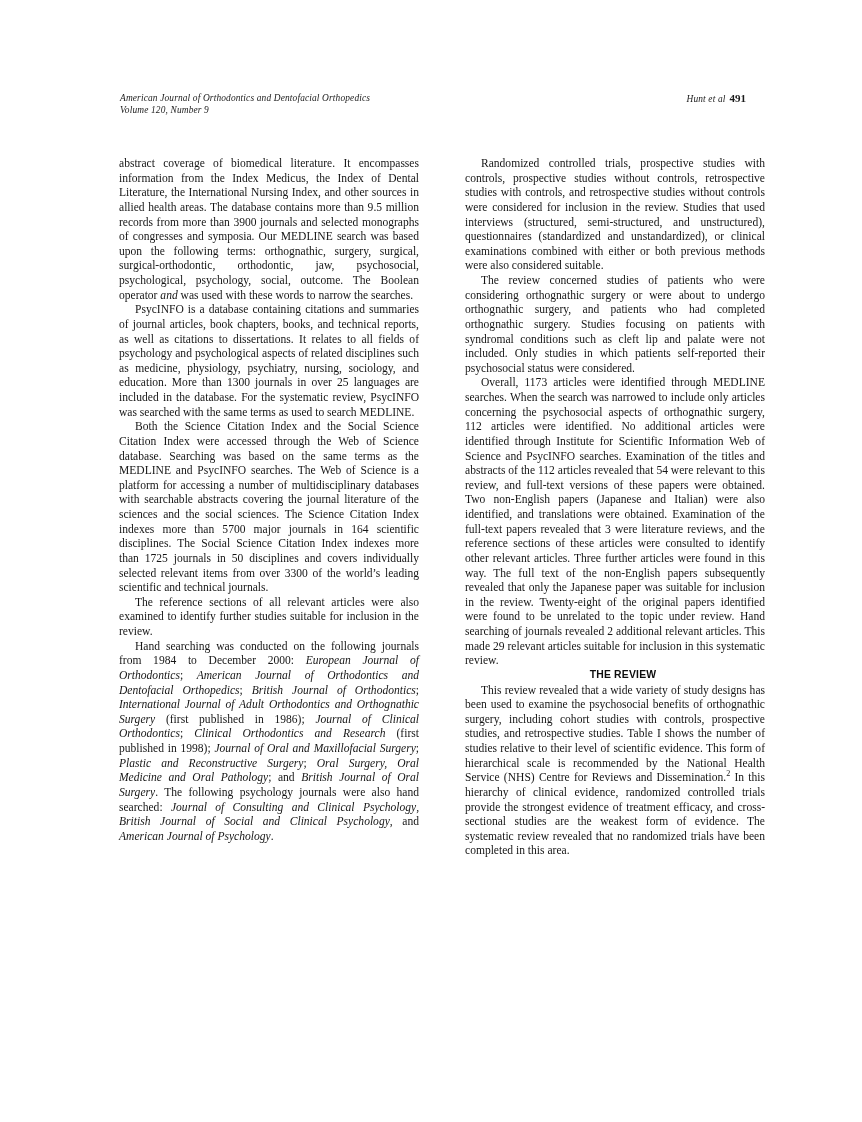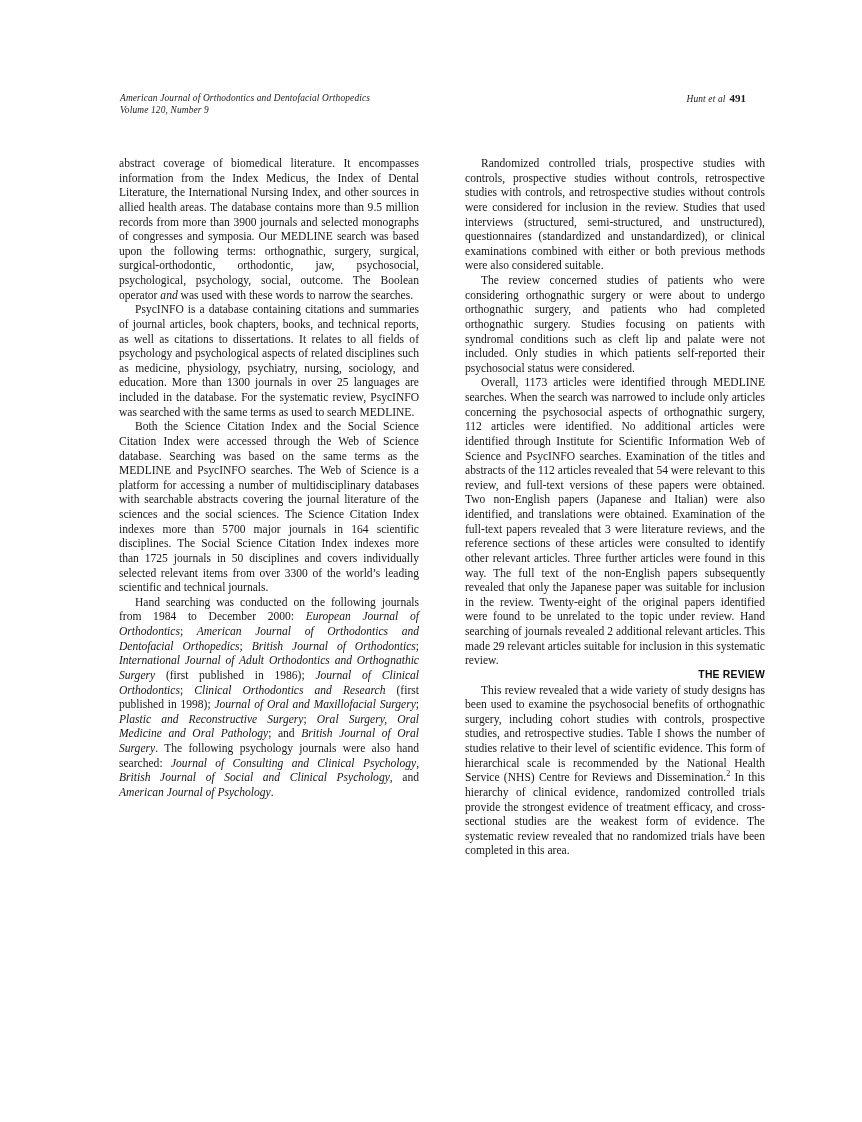--- a/index.html
+++ b/index.html
@@ -87,21 +87,21 @@
   .col p.no-indent { text-indent: 0; }
 
   i, em { }
 
   .sec-head {
     font-family: "Liberation Sans", "DejaVu Sans", sans-serif;
     font-weight: bold;
     font-size: 10.4px;
     line-height: 14.62px;
     letter-spacing: 0.2px;
-    text-align: right;
+    text-align: center;
     text-indent: 0;
     margin: 13px 0 2px 0;
     color: #0d0d0d;
   }
 
   sup {
     font-size: 0.7em;
     vertical-align: super;
     line-height: 0;
   }
@@ -122,20 +122,21 @@
   </div>
 
   <div class="col col-left">
 
     <p class="no-indent"><span>abstract coverage of biomedical literature. It encompasses information from the Index Medicus, the Index of Dental Literature, the International Nursing Index, and other sources in allied health areas. The database contains more than 9.5 million records from more than 3900 journals and selected monographs of congresses and symposia. Our MEDLINE search was based upon the following terms: orthognathic, surgery, surgical, surgical-orthodontic, orthodontic, jaw, psychosocial, psychological, psychology, social, outcome. The Boolean operator </span><i>and</i><span> was used with these words to narrow the searches.</span></p>
 
     <p><span>PsycINFO is a database containing citations and summaries of journal articles, book chapters, books, and technical reports, as well as citations to dissertations. It relates to all fields of psychology and psychological aspects of related disciplines such as medicine, physiology, psychiatry, nursing, sociology, and education. More than 1300 journals in over 25 languages are included in the database. For the systematic review, PsycINFO was searched with the same terms as used to search MEDLINE.</span></p>
 
     <p><span>Both the Science Citation Index and the Social Science Citation Index were accessed through the Web of Science database. Searching was based on the same terms as the MEDLINE and PsycINFO searches. The Web of Science is a platform for accessing a number of multidisciplinary databases with searchable abstracts covering the journal literature of the sciences and the social sciences. The Science Citation Index indexes more than 5700 major journals in 164 scientific disciplines. The Social Science Citation Index indexes more than 1725 journals in 50 disciplines and covers individually selected relevant items from over 3300 of the world’s leading scientific and technical journals.</span></p>
 
+    <p><span>The reference sections of all relevant articles were also examined to identify further studies suitable for inclusion in the review.</span></p>
 
     <p>Hand searching was conducted on the following journals from 1984 to December 2000: <i>European Journal of Orthodontics</i>; <i>American Journal of Orthodontics and Dentofacial Orthopedics</i>; <i>British Journal of Orthodontics</i>; <i>International Journal of Adult Orthodontics and Orthognathic Surgery</i> (first published in 1986); <i>Journal of Clinical Orthodontics</i>; <i>Clinical Orthodontics and Research</i> (first published in 1998); <i>Journal of Oral and Maxillofacial Surgery</i>; <i>Plastic and Reconstructive Surgery</i>; <i>Oral Surgery, Oral Medicine and Oral Pathology</i>; and <i>British Journal of Oral Surgery</i>. The following psychology journals were also hand searched: <i>Journal of Consulting and Clinical Psychology</i>, <i>British Journal of Social and Clinical Psychology</i>, and <i>American Journal of Psychology</i>.</p>
 
   </div>
 
   <div class="col col-right">
 
     <p><span>Randomized controlled trials, prospective studies with controls, prospective studies without controls, retrospective studies with controls, and retrospective studies without controls were considered for inclusion in the review. Studies that used interviews (structured, semi-structured, and unstructured), questionnaires (standardized and unstandardized), or clinical examinations combined with either or both previous methods were also considered suitable.</span></p>
 
     <p><span>The review concerned studies of patients who were considering orthognathic surgery or were about to undergo orthognathic surgery, and patients who had completed orthognathic surgery. Studies focusing on patients with syndromal conditions such as cleft lip and palate were not included. Only studies in which patients self-reported their psychosocial status were considered.</span></p>

